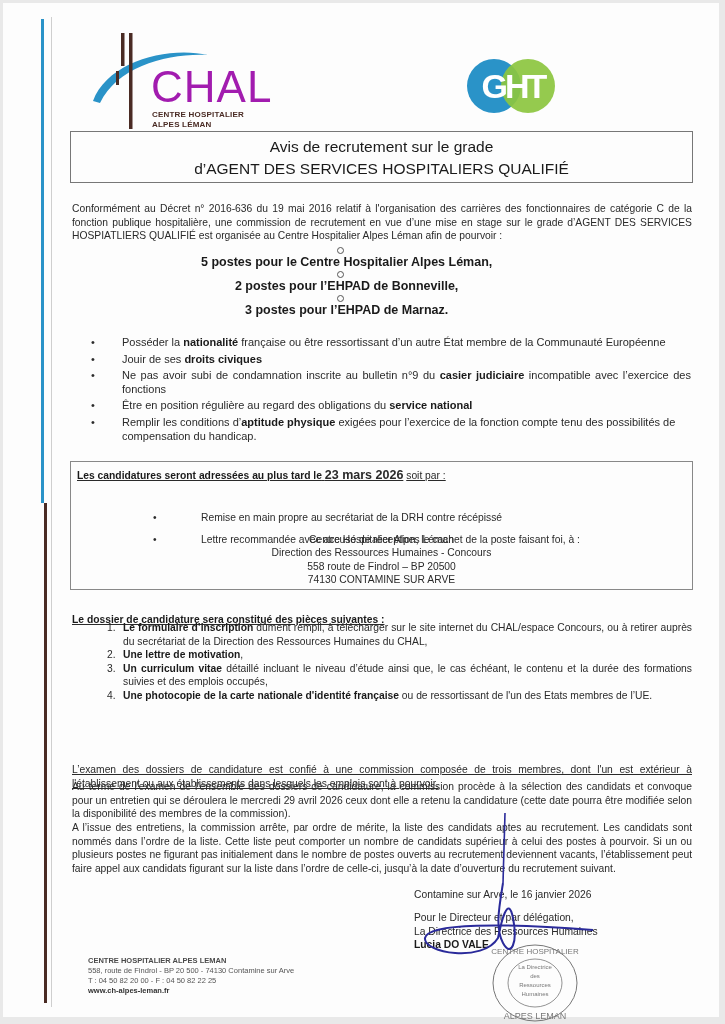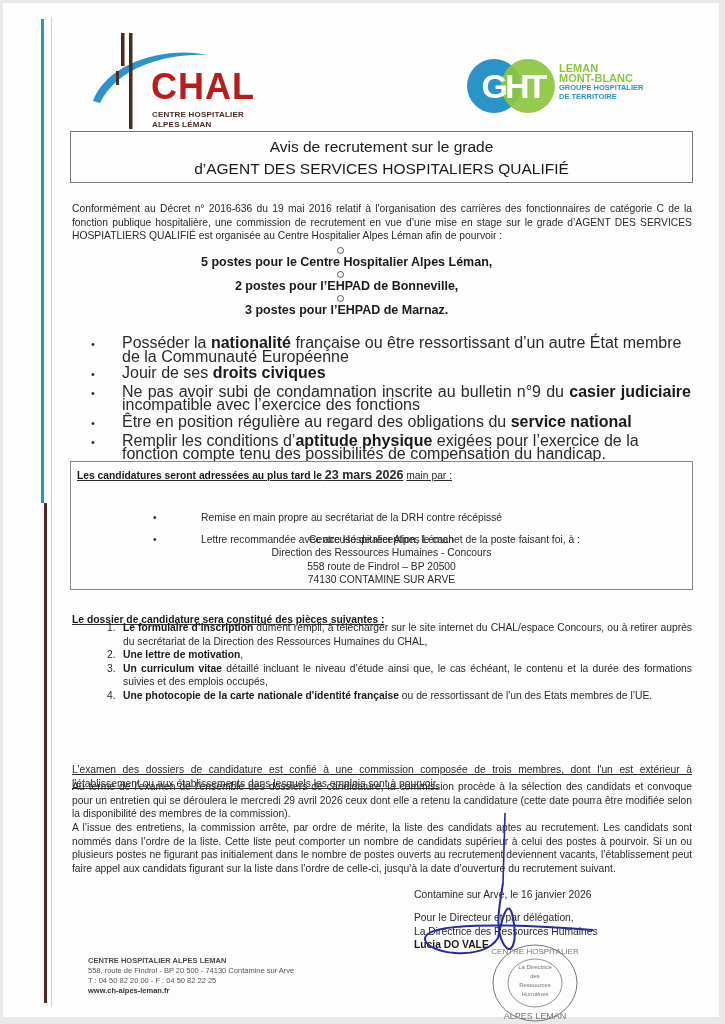--- a/index.html
+++ b/index.html
@@ -9,21 +9,21 @@
   }
   .page {
     position:absolute; left:3px; top:3px; width:716px; height:1014px; background:#fdfdfd;
   }
   .vline-blue { position:absolute; left:38px; top:16px; width:3px; height:484px; background:#2a93c8; }
   .vline-brown { position:absolute; left:41px; top:500px; width:3px; height:500px; background:#4a2b24; }
   .vline-thin { position:absolute; left:48px; top:14px; width:1px; height:990px; background:#cfcfcf; }
 
   
   .chal-logo { position:absolute; left:85px; top:28px; width:180px; height:100px; }
-  .chal-text { position:absolute; left:148px; top:66px; font-size:36px; color:#b91c1c; letter-spacing:1px; line-height:36px; font-weight:bold; }
+  .chal-text { position:absolute; left:148px; top:66px; font-size:44px; color:#a21caf; letter-spacing:1px; line-height:36px; font-weight:normal; }
   .chal-sub { position:absolute; left:149px; top:107px; font-size:8px; color:#4a2b24; line-height:10px; font-weight:bold; letter-spacing:0.2px; }
 
   
   .ght-logo { position:absolute; left:463px; top:55px; width:95px; height:56px; }
   .ght-text { position:absolute; left:556px; top:60px; line-height:10px; }
   .ght-l1 { font-size:11px; color:#8cc63f; font-weight:bold; display:block; }
   .ght-l3 { font-size:7.5px; color:#2a93c8; font-weight:bold; display:block; line-height:9px; }
 
   .title-box {
     position:absolute; left:67px; top:128px; width:621px; height:50px;
@@ -34,21 +34,21 @@
 
   .txt { position:absolute; font-size:10.3px; line-height:13.6px; color:#2a2a2a;margin-top:12px; }
   .para { left:69px; width:620px; text-align:justify; }
   b { color:#1a1a1a; }
   u { text-decoration:underline; }
 
   .postes { position:absolute; left:198px; top:244px; font-size:12.5px; line-height:17px; font-weight:bold; color:#1a1a1a; }
   .postes .row { display:flex; align-items:center;flex-direction:column; }
   .postes .circ { width:5px; height:5px; border:1px solid #555; border-radius:50%; margin-right:13px; }
 
-  .bullets { position:absolute; left:88px; width:600px; font-size:16px; line-height:13.6px; }
+  .bullets { position:absolute; left:88px; width:600px; font-size:11px; line-height:13.6px; }
   .bullets .row { display:flex; margin-bottom:3px; }
   .bullets .dot { width:31px; flex:none; }
   .bullets .dot::before { content:"•"; font-size:11px; }
 
   .box2 { position:absolute; left:67px; top:458px; width:621px; height:127px; border:1px solid #888; }
   .box2-head { position:absolute; left:6px; top:6px; font-size:10.3px; }
   .box2-head .date { font-size:12.5px; font-weight:bold; }
   .box2-bullets { position:absolute; left:82px; font-size:10.3px;margin-top:22px; }
   .addr { position:absolute; left:0; width:621px; top:71px; text-align:center; font-size:10.3px; line-height:13.3px; }
 
@@ -82,26 +82,20 @@
   <div class="chal-sub">
     <div>CENTRE HOSPITALIER</div>
     <div>ALPES LÉMAN</div>
   </div>
 
   <svg class="ght-logo" viewBox="0 0 95 56">
     <circle cx="28" cy="28" r="27" fill="#2a93c8"></circle>
     <circle cx="62" cy="28" r="27" fill="#8cc63f" opacity="0.92"></circle>
     <text x="47" y="40" text-anchor="middle" font-family="Liberation Sans, sans-serif" font-weight="bold" font-size="34" fill="#ffffff" letter-spacing="-3">GHT</text>
   </svg>
-  <div class="ght-text">
-    <span class="ght-l1">LEMAN</span>
-    <span class="ght-l1">MONT-BLANC</span>
-    <span class="ght-l3">GROUPE HOSPITALIER</span>
-    <span class="ght-l3">DE TERRITOIRE</span>
-  </div>
 
   <div class="title-box">
     <div class="t1">Avis de recrutement sur le grade</div>
     <div>d’AGENT DES SERVICES HOSPITALIERS QUALIFIÉ</div>
   </div>
 
   <div class="txt para" style="top:187px;">Conformément au Décret n° 2016-636 du 19 mai 2016 relatif à l'organisation des carrières des fonctionnaires de catégorie C de la fonction publique hospitalière, une commission de recrutement en vue d’une mise en stage sur le grade d’AGENT DES SERVICES HOSPIATLIERS QUALIFIÉ est organisée au Centre Hospitalier Alpes Léman afin de pourvoir :</div>
 
   <div class="postes">
     <div class="row">
@@ -136,21 +130,21 @@
         <span><span>Être en position régulière au regard des obligations du </span><b>service national</b><span></span></span>
       </div>
     <div class="row">
         <span class="dot"></span>
         <span><span>Remplir les conditions d’</span><b>aptitude physique</b><span> exigées pour l’exercice de la fonction compte tenu des possibilités de compensation du handicap.</span></span>
       </div>
   </div>
 
   <div class="box2">
     <div class="box2-head">
-      <u><b>Les candidatures seront adressées au plus tard le</b> <span class="date">23 mars 2026</span></u> <span style="text-decoration:underline;">main par :</span>
+      <u><b>Les candidatures seront adressées au plus tard le</b> <span class="date">23 mars 2026</span></u> <span style="text-decoration:underline;">soit par :</span>
     </div>
     <div class="box2-bullets" style="top:28px;"><span style="display:inline-block;width:48px;">•</span><span>Remise en main propre au secrétariat de la DRH contre récépissé</span></div>
     <div class="box2-bullets" style="top:50px;"><span style="display:inline-block;width:48px;">•</span><span>Lettre recommandée avec accusé de réception, le cachet de la poste faisant foi, à :</span></div>
     <div class="addr">
       <div>Centre Hospitalier Alpes Léman</div>
       <div>Direction des Ressources Humaines - Concours</div>
       <div>558 route de Findrol – BP 20500</div>
       <div>74130 CONTAMINE SUR ARVE</div>
     </div>
   </div>

